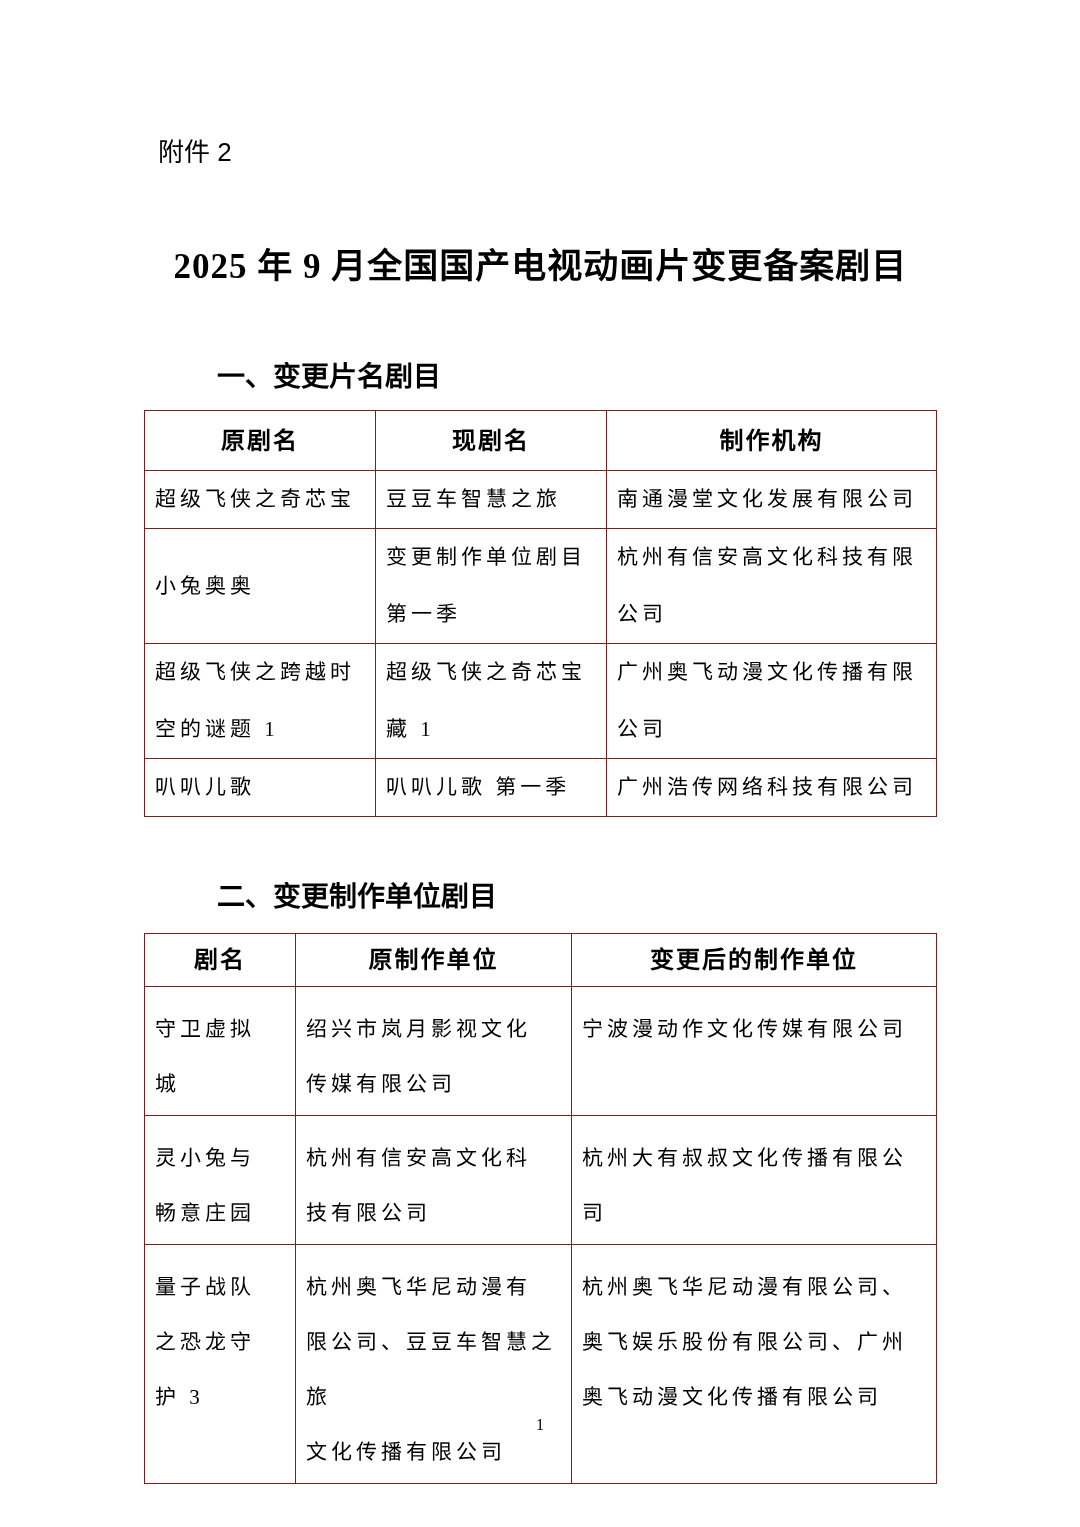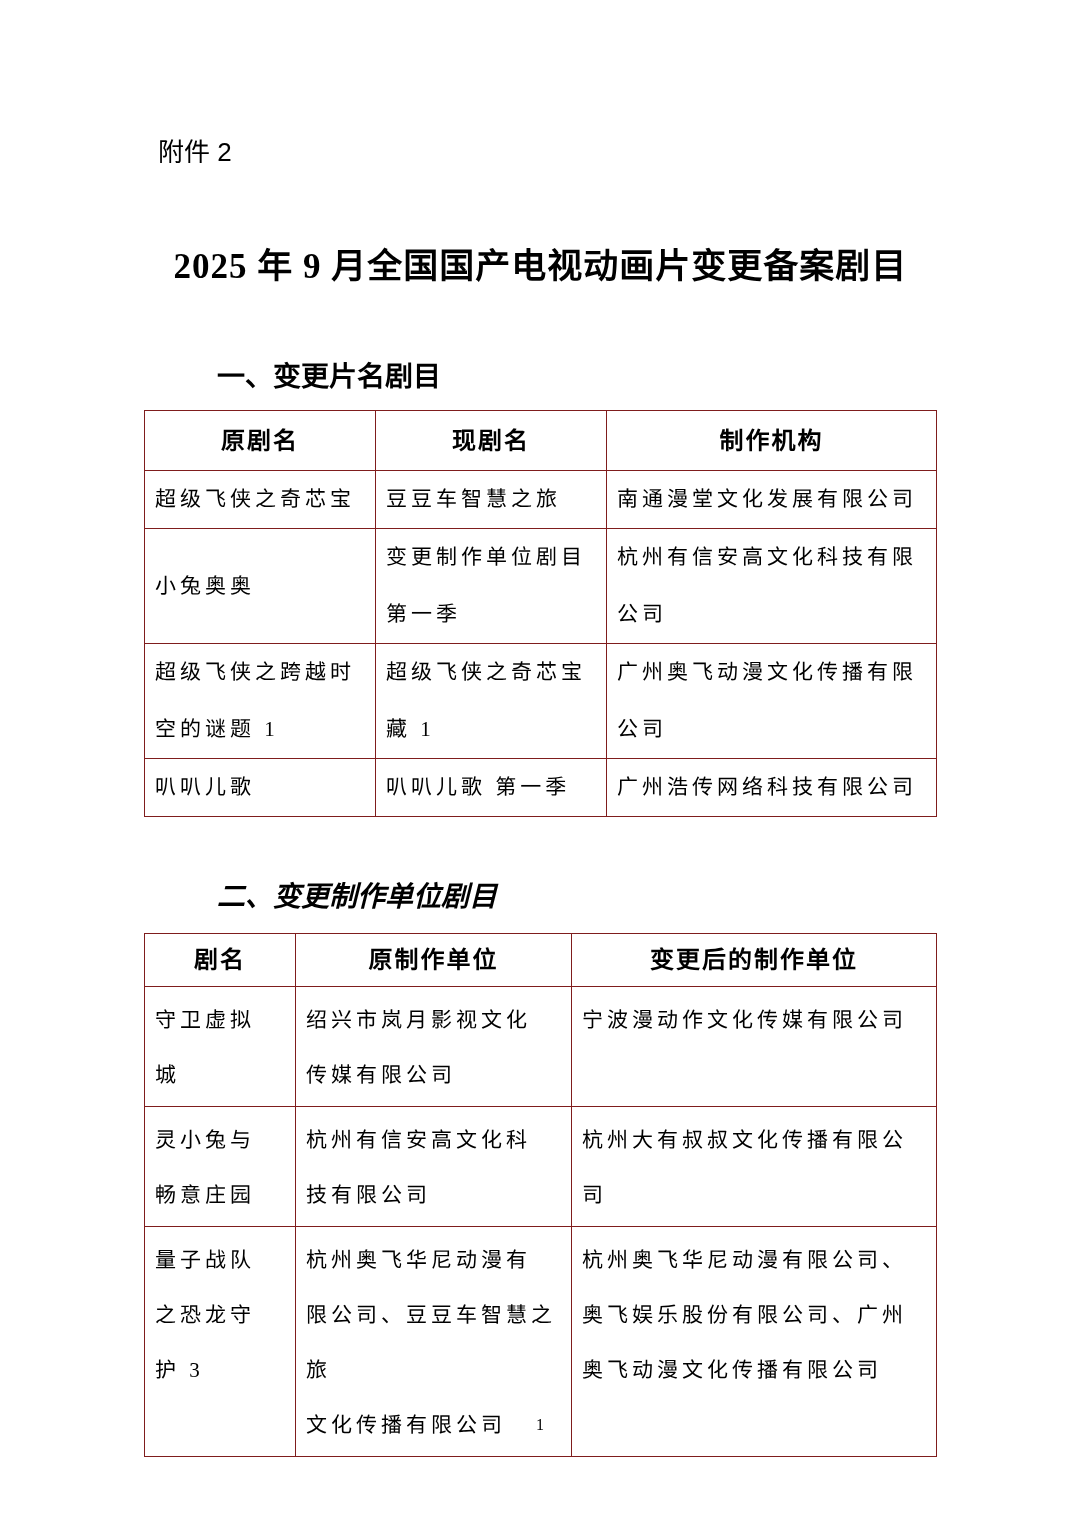--- a/index.html
+++ b/index.html
@@ -43,21 +43,20 @@
     font-family: "Liberation Sans", "DejaVu Sans", sans-serif;
     font-size: 28px;
     font-weight: bold;
     line-height: 40px;
   }
   .section-heading.first {
     margin-top: 66px;
   }
   .section-heading.second {
     margin-top: 60px;
-    font-style: italic;
   }
   table.doc-table {
     border-collapse: collapse;
     table-layout: fixed;
     margin-top: 13px;
     width: 792px;
   }
   table.doc-table td, table.doc-table th {
     border: 1px solid #7f1d1d;
     box-sizing: border-box;
@@ -78,21 +77,21 @@
     text-align: left;
     padding: 0 4px 0 10px;
     letter-spacing: 4px;
   }
   
   #table-1 th { height: 59px; line-height: 57px; }
   #table-1 td { line-height: 57px; vertical-align: middle; }
   
   #table-2 { margin-top: 16px; }
   #table-2 th { height: 52px; line-height: 50px; }
-  #table-2 td { line-height: 55px; vertical-align: top; padding-top: 6px; padding-bottom: 3px; }
+  #table-2 td { line-height: 55px; vertical-align: top; padding-top: 15px; padding-bottom: 3px; }
   .page-number {
     position: absolute;
     left: 0;
     top: 1415px;
     width: 1080px;
     text-align: center;
     font-size: 16px;
     line-height: 20px;
     font-family: "Liberation Serif", "DejaVu Serif", serif;
   }

